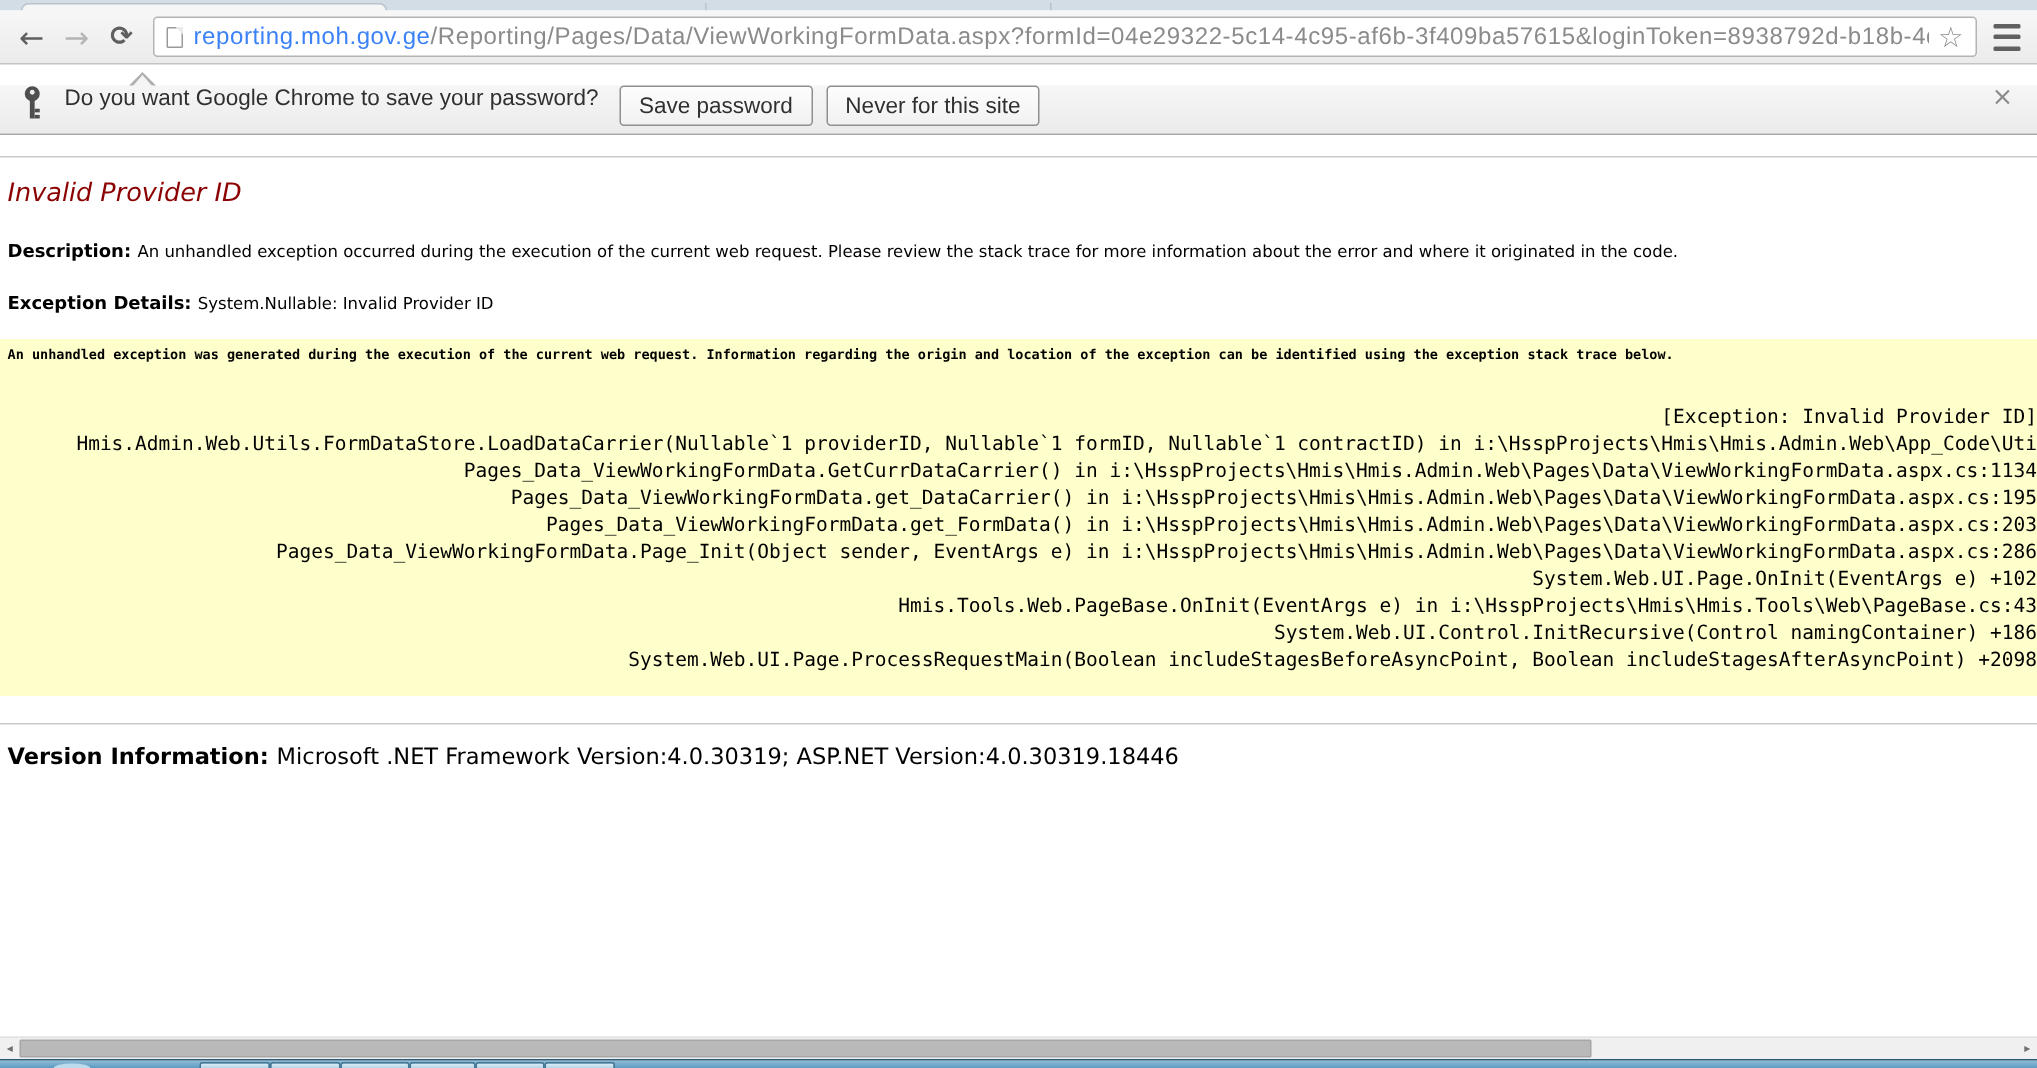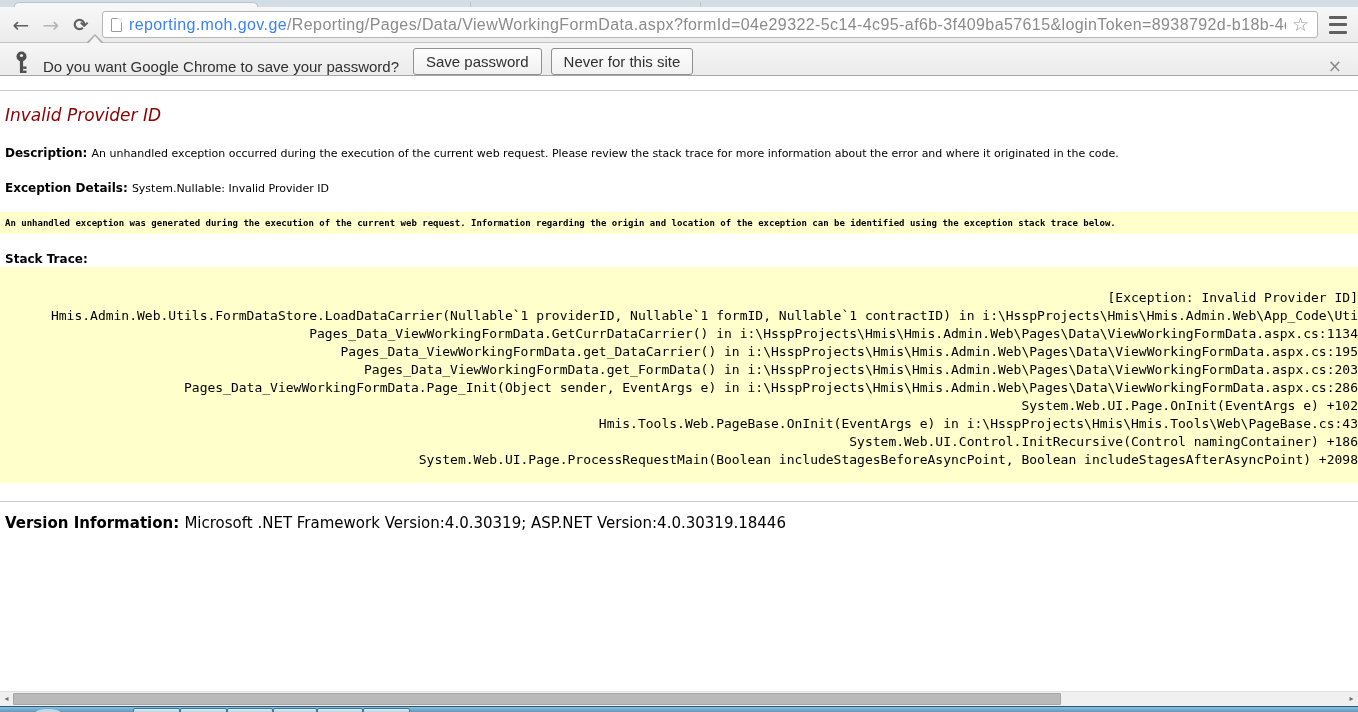--- a/index.html
+++ b/index.html
@@ -49,22 +49,22 @@
   .url .domain { color:#3b82f6; }
   .url .path { color:#8b8b8b; }
   .star { flex:none; font-size:19px; color:#909090; margin-left:4px; background:none; border:none; padding:0 2px; }
 
   .menu-btn { width:24px; height:26px; border:none; background:transparent; padding:4px 3px; display:flex; flex-direction:column; justify-content:space-between; }
   .menu-btn span { display:block; height:3px; background:#606060; border-radius:1px; }
 
   
   .infobar {
     height:33px; flex:none; background:linear-gradient(#f6f6f6,#ebebeb);
-    border-bottom:1px solid #a6a6a6; display:flex; align-items:flex-end;
-    padding:0 10px; position:relative; z-index:3;
+    border-bottom:1px solid #a6a6a6; display:flex; align-items:flex-start;
+    padding:0 10px; position:relative; z-index:3;margin-top:14px;
   }
   .caret-outer {
     position:absolute; top:-9px; left:86px; width:0; height:0;
     border-left:9px solid transparent; border-right:9px solid transparent;
     border-bottom:9px solid #b0b0b0;
   }
   .caret-inner {
     position:absolute; top:-7px; left:88px; width:0; height:0;
     border-left:7px solid transparent; border-right:7px solid transparent;
     border-bottom:8px solid #f5f5f5;
@@ -178,21 +178,20 @@
   <hr class="rule">
   <h2 class="err-subtitle" style="color:#8b0000">Invalid Provider ID</h2>
 
   <p class="meta"><b>Description: </b><span>An unhandled exception occurred during the execution of the current web request. Please review the stack trace for more information about the error and where it originated in the code.</span></p>
 
   <p class="meta"><b>Exception Details: </b><span>System.Nullable: Invalid Provider ID</span></p>
 
 
   <div class="codebox-src">An unhandled exception was generated during the execution of the current web request. Information regarding the origin and location of the exception can be identified using the exception stack trace below.</div>
 
-  <span class="label stack">Stack Trace:</span>
 
   <div class="codebox-stack">[Exception: Invalid Provider ID]
    Hmis.Admin.Web.Utils.FormDataStore.LoadDataCarrier(Nullable`1 providerID, Nullable`1 formID, Nullable`1 contractID) in i:\HsspProjects\Hmis\Hmis.Admin.Web\App_Code\Uti
    Pages_Data_ViewWorkingFormData.GetCurrDataCarrier() in i:\HsspProjects\Hmis\Hmis.Admin.Web\Pages\Data\ViewWorkingFormData.aspx.cs:1134
    Pages_Data_ViewWorkingFormData.get_DataCarrier() in i:\HsspProjects\Hmis\Hmis.Admin.Web\Pages\Data\ViewWorkingFormData.aspx.cs:195
    Pages_Data_ViewWorkingFormData.get_FormData() in i:\HsspProjects\Hmis\Hmis.Admin.Web\Pages\Data\ViewWorkingFormData.aspx.cs:203
    Pages_Data_ViewWorkingFormData.Page_Init(Object sender, EventArgs e) in i:\HsspProjects\Hmis\Hmis.Admin.Web\Pages\Data\ViewWorkingFormData.aspx.cs:286
    System.Web.UI.Page.OnInit(EventArgs e) +102
    Hmis.Tools.Web.PageBase.OnInit(EventArgs e) in i:\HsspProjects\Hmis\Hmis.Tools\Web\PageBase.cs:43
    System.Web.UI.Control.InitRecursive(Control namingContainer) +186

